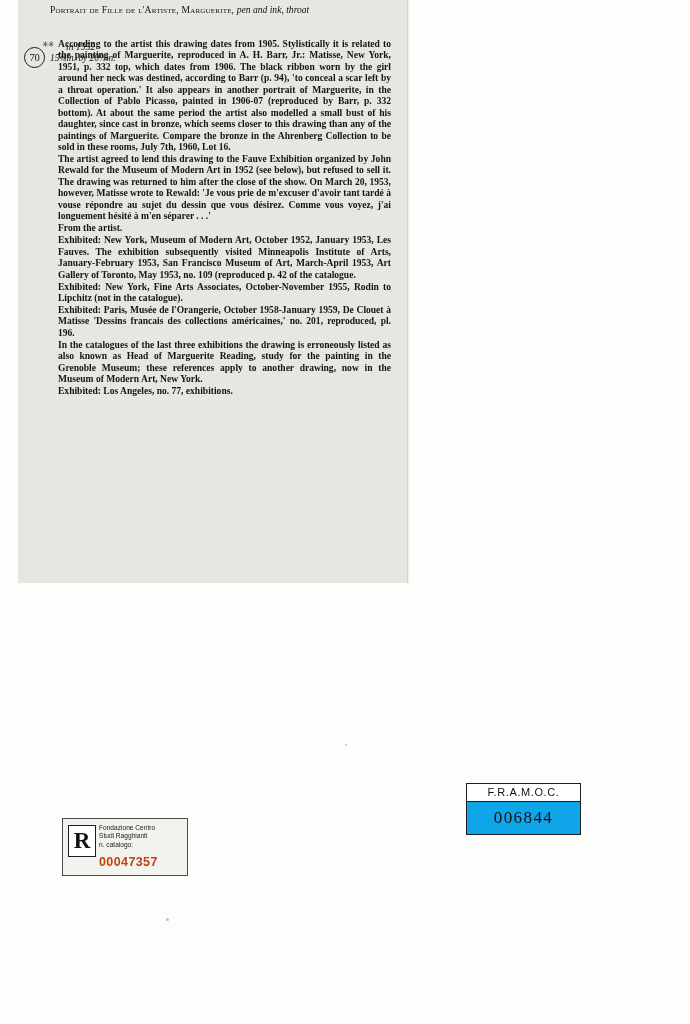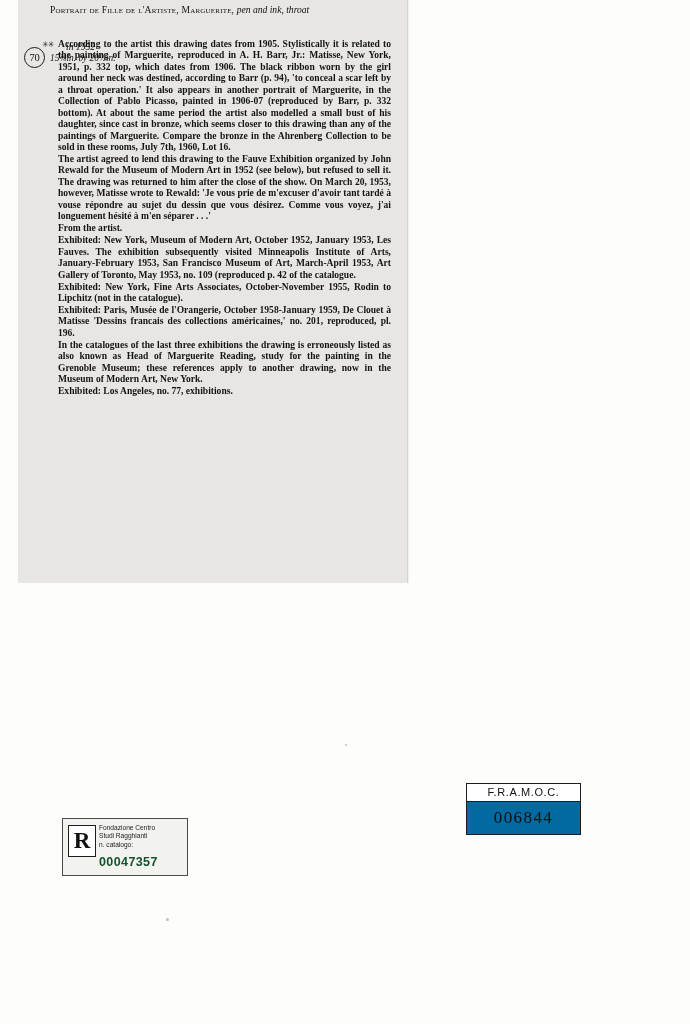--- a/index.html
+++ b/index.html
@@ -137,21 +137,21 @@
   }
   .fram-bottom {
     border: 1.4px solid #1d1d1d;
     border-top: none;
     height: 32px;
     font-family: "Liberation Serif", serif;
     font-size: 17px;
     line-height: 32px;
     text-align: center;
     letter-spacing: 1.4px;
-    background: #0369a1;
+    background: #0ea5e9;
   }
 
   #fondazione-stamp {
     position: absolute;
     left: 62px;
     top: 818px;
     width: 124px;
     height: 56px;
     border: 1.1px solid #4a4a4a;
     background: #f2f2ef;
@@ -180,21 +180,21 @@
     color: #222;
   }
   .fz-catnum {
     position: absolute;
     left: 36px;
     top: 36px;
     font-family: "Liberation Sans", sans-serif;
     font-size: 12.5px;
     letter-spacing: 0.4px;
     font-weight: 600;
-    color: #14532d;
+    color: #c2410c;
   }
 
   
   .speck {
     position: absolute;
     background: #bfbfbb;
     border-radius: 50%;
   }
 </style>
 </head>

